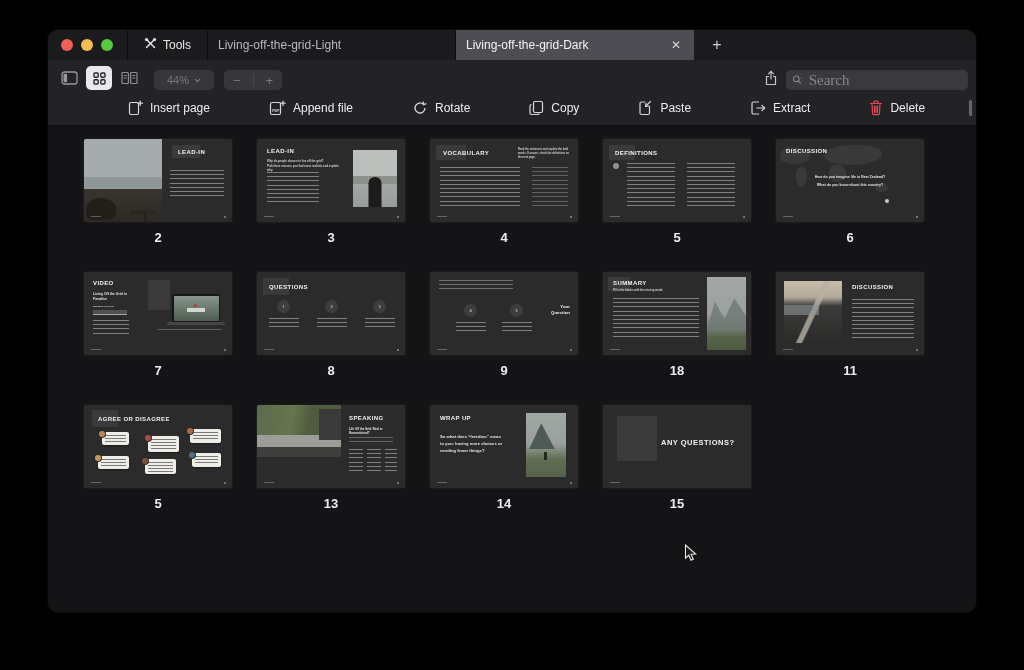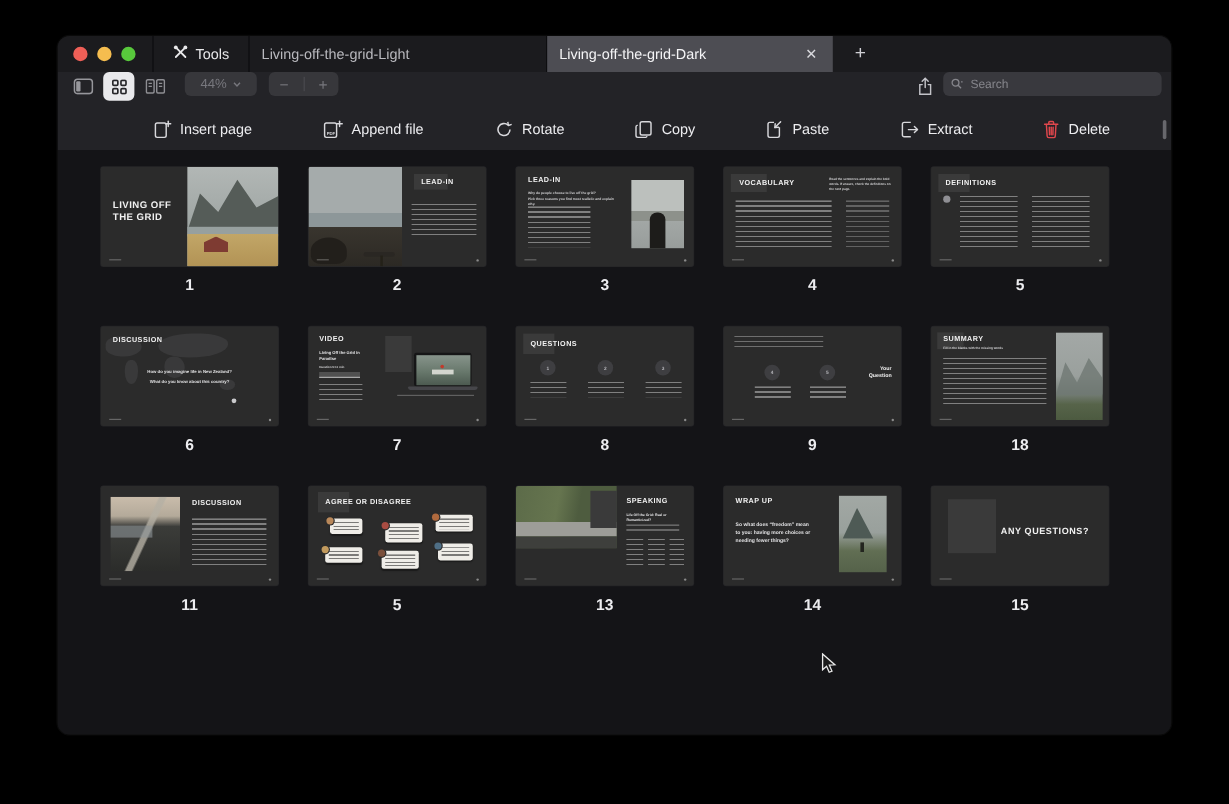--- a/index.html
+++ b/index.html
@@ -11,28 +11,28 @@
   .tabbar{position:absolute;left:0;top:0;width:100%;height:30px;background:#1b1b1e;display:flex;align-items:stretch;}
   .traffic{display:flex;align-items:center;gap:8px;padding:0 14px 0 13px;border-right:1px solid #0d0d0f;}
   .tl{width:12px;height:12px;border-radius:50%;}
   .tools-btn{display:flex;align-items:center;gap:6px;padding:0 16px;color:#e8e8ea;font-size:12px;border-right:1px solid #0d0d0f;}
   .tab{display:flex;align-items:center;font-size:12px;color:#b9b9be;padding:0 10px;width:216px;border-right:1px solid #0d0d0f;position:relative;}
   .tab .tab-title{white-space:nowrap;overflow:hidden;text-overflow:ellipsis;flex:1;}
   .tab.active{background:#4d4d53;color:#f4f4f6;border-right:none;}
   .tab .close{margin-left:8px;color:#d9d9dd;font-size:12px;line-height:1;padding:1px 3px;}
   .newtab{display:flex;align-items:center;justify-content:center;width:46px;color:#cfcfd4;font-size:16px;}
   
-  .toolbar{position:absolute;left:0;top:30px;width:100%;height:30px;background:#232327;display:flex;align-items:flex-start;padding:0 6px;box-sizing:border-box;}
+  .toolbar{position:absolute;left:0;top:30px;width:100%;height:30px;background:#232327;display:flex;align-items:flex-end;padding:0 6px;box-sizing:border-box;}
   .tb-icon{display:flex;align-items:center;justify-content:center;width:26px;height:24px;margin:0 2px;}
   .grid-btn{background:#e9e9ec;border-radius:5px;}
   .pill{display:flex;align-items:center;background:#37373b;border-radius:5px;height:20px;color:#77777d;font-size:11px;margin:0 5px;padding:0 8px;gap:5px;}
   .pill .sep{width:1px;height:12px;background:#4a4a4f;margin:0 7px;}
   .spacer{flex:1;}
   .searchbox{display:flex;align-items:center;background:#39393e;border-radius:5px;height:20px;width:170px;margin-right:2px;padding:0 6px;gap:4px;}
-  .searchbox input{background:transparent;border:none;outline:none;color:#d6d6da;font-size:10px;width:100%;font-family:Liberation Sans, sans-serif;}
+  .searchbox input{background:transparent;border:none;outline:none;color:#d6d6da;font-size:15px;width:100%;font-family:Liberation Serif, serif;}
   .searchbox input::placeholder{color:#86868c;}
   
   .actions{position:absolute;left:0;top:60px;width:100%;height:35px;background:#232327;display:flex;align-items:center;justify-content:center;gap:30px;}
   .action{display:flex;align-items:center;gap:7px;color:#ececef;font-size:12px;margin-left:29px;}
   .scrollthumb{position:absolute;right:4px;top:70px;width:3px;height:16px;border-radius:2px;background:#67676c;}
   
   .content{position:absolute;left:0;top:95px;width:100%;height:487px;background:#141417;}
   .grid{position:absolute;left:36px;top:14px;display:grid;grid-template-columns:repeat(5,148px);column-gap:25px;row-gap:27px;}
   .cell{width:148px;}
   .thumb{width:148px;height:83px;background:#2b2b2b;border-radius:2px;position:relative;overflow:hidden;box-shadow:0 0 0 .5px rgba(255,255,255,.07);}
@@ -216,34 +216,20 @@
             </g>
           </svg>
       <span>Delete</span>
     </div>
   </div>
   <div class="scrollthumb"></div>
 
   <div class="content">
   <div class="grid">
 
-    <div class="cell">
-      <div class="thumb">
-        <div class="h" style="left:10px;top:27px;width:62px;font-size:8px;line-height:1.25;white-space:normal;">LIVING OFF THE GRID</div>
-        <div class="photo" style="left:72px;top:0;width:76px;height:83px;">
-          <div style="position:absolute;inset:0;background:linear-gradient(#b2b7b5,#9ea5a3 60%);"></div>
-          <div style="position:absolute;left:0;top:6px;width:100%;height:48px;background:#555c58;clip-path:polygon(0 100%,14% 34%,34% 66%,55% 10%,76% 58%,100% 38%,100% 100%);"></div>
-          <div style="position:absolute;left:0;top:50px;width:100%;height:8px;background:#97a09f;"></div>
-          <div style="position:absolute;left:0;bottom:0;width:100%;height:27px;background:linear-gradient(#c2a667,#b29355);"></div>
-          <div style="position:absolute;left:14px;bottom:12px;width:20px;height:13px;background:#7e3b32;clip-path:polygon(0 38%,50% 0,100% 38%,100% 100%,0 100%);"></div>
-        </div>
-        <div class="fm"></div>
-      </div>
-      <div class="num">1</div>
-    </div>
 
     <div class="cell">
       <div class="thumb">
         <div class="photo" style="left:0;top:0;width:78px;height:83px;">
           <div style="position:absolute;inset:0;background:linear-gradient(#a5abab 0%,#a5abab 46%,#8d9799 46%,#8d9799 60%,#39352e 60%,#2c2924 100%);"></div>
           <div style="position:absolute;left:2px;bottom:2px;width:30px;height:22px;border-radius:50% 50% 30% 30%;background:#221f1b;"></div>
           <div style="position:absolute;right:6px;bottom:8px;width:26px;height:4px;border-radius:2px;background:#2a2723;"></div>
           <div style="position:absolute;right:16px;bottom:0;width:2px;height:9px;background:#242118;"></div>
         </div>
         <div class="blk" style="left:88px;top:6px;width:28px;height:13px;"></div>

